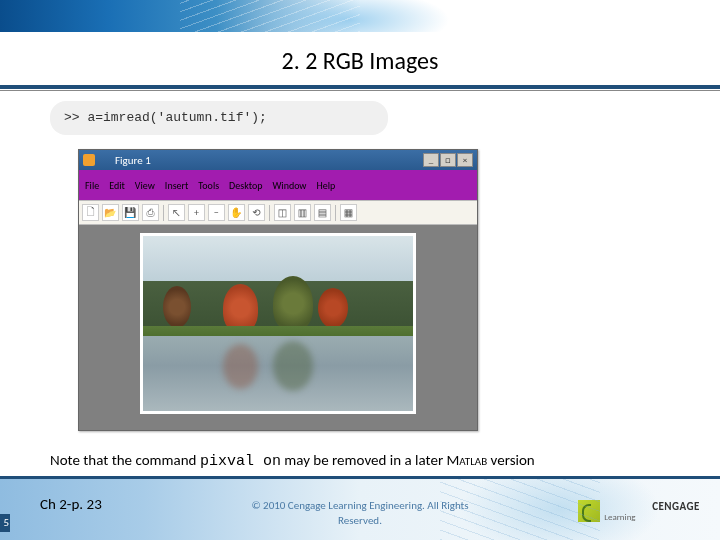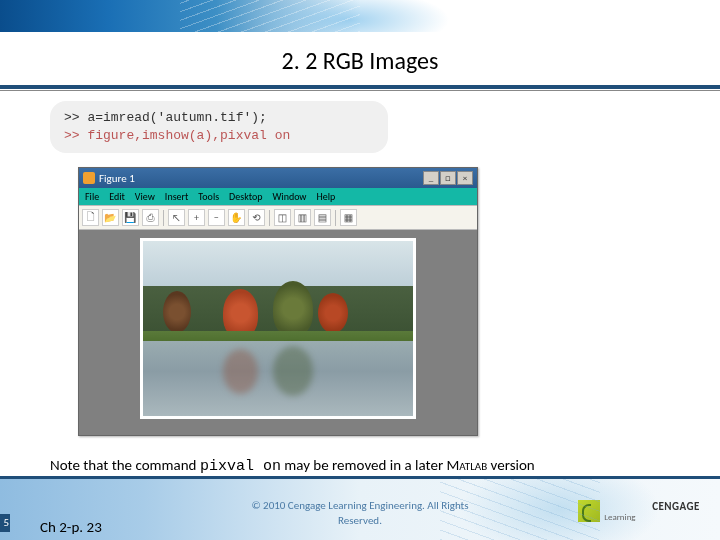--- a/index.html
+++ b/index.html
@@ -14,26 +14,26 @@
   .divider1 { height: 4px; background: #1f4e79; margin-top: 10px; }
   .divider2 { height: 1px; background: #888; margin-top: 1px; }
 
   .content { padding: 10px 50px 0 50px; }
 
   .code-block { background: #f0f0f0; border-radius: 16px; padding: 8px 14px; font-family: "Courier New", monospace; font-size: 13px; color: #333; line-height: 1.4; width: 338px; }
   .code-block .err { color: #b55; }
 
   .fig-window { margin-top: 14px; margin-left: 28px; width: 400px; border: 1px solid #666; background: #ece9d8; box-shadow: 1px 1px 2px rgba(0,0,0,0.3); }
   .fig-titlebar { height: 20px; background: linear-gradient(180deg, #3b6ea5 0%, #2a5a8f 100%); color: #fff; font-size: 11px; display: flex; align-items: center; padding: 0 4px; justify-content: space-between; }
-  .fig-titlebar-left { display: flex; align-items: center; gap: 4px; }
+  .fig-titlebar-left { display: flex; align-items: center; gap: 20px; }
   .fig-icon { width: 12px; height: 12px; background: #f0a030; border-radius: 2px; display: inline-block; }
   .fig-winbtns { display: flex; gap: 1px; }
   .fig-winbtn { width: 16px; height: 14px; background: #d4d0c8; border: 1px solid #888; font-size: 9px; text-align: center; line-height: 11px; color: #333; }
 
-  .fig-menubar { height: 18px; background: #14b8a6; font-size: 10px; color: #000; display: flex; align-items: center; gap: 10px; padding: 8px 6px; border-bottom: 1px solid #bbb; }
+  .fig-menubar { height: 18px; background: #a21caf; font-size: 10px; color: #000; display: flex; align-items: center; gap: 10px; padding: 15px 6px; border-bottom: 1px solid #bbb; }
   .fig-toolbar { height: 24px; background: #f5f3ec; display: flex; align-items: center; gap: 3px; padding: 0 3px; border-bottom: 1px solid #bbb; }
   .tool-ico { width: 17px; height: 17px; border: 1px solid #ccc; background: #fff; display: flex; align-items: center; justify-content: center; font-size: 10px; color: #555; }
   .tool-sep { width: 1px; height: 16px; background: #bbb; margin: 0 1px; }
 
   .fig-canvas { background: #808080; padding: 8px; height: 205px; display: flex; align-items: flex-start; justify-content: center; }
   .fig-inner { background: #fff; padding: 3px; }
   .photo { width: 270px; height: 175px; position: relative; overflow: hidden; }
   .sky { position: absolute; top: 0; left: 0; right: 0; height: 55px; background: linear-gradient(180deg, #d8e4e8 0%, #c5d5dd 60%, #b8ccd4 100%); }
   .treeline { position: absolute; top: 45px; left: 0; right: 0; height: 55px; background: linear-gradient(180deg, #4a6040 0%, #3a5032 100%); }
   .tree1 { position: absolute; top: 48px; left: 80px; width: 35px; height: 48px; background: radial-gradient(circle, #c85530 30%, #a84020 70%); border-radius: 50% 50% 40% 40%; }
@@ -48,21 +48,21 @@
   .note { margin-top: 20px; font-size: 15px; color: #000; }
   .note .mono { font-family: "Courier New", monospace; }
   .note .sc { font-variant: small-caps; }
 
   .footer { position: absolute; bottom: 0; left: 0; right: 0; height: 64px; }
   .foot-line { height: 3px; background: #1f4e79; }
   .foot-bg { height: 61px; background: linear-gradient(90deg, #8fbce0 0%, #a8cce8 20%, #e8f2f8 50%, #f5f9fc 100%); position: relative; overflow: hidden; display: flex; align-items: center; }
   .foot-bg::before { content: ""; position: absolute; right: 60px; top: -20px; width: 200px; height: 100px; background: radial-gradient(ellipse, rgba(150,200,230,0.5) 0%, transparent 70%); }
   .foot-bg::after { content: ""; position: absolute; right: 120px; top: 0; width: 160px; height: 61px; background: repeating-linear-gradient(20deg, rgba(120,170,210,0.25) 0px, rgba(120,170,210,0.25) 1px, transparent 1px, transparent 9px); }
   .page-num-badge { position: absolute; left: 0; bottom: 8px; width: 10px; height: 18px; background: #1f4e79; color: #fff; font-size: 11px; text-align: right; padding-right: 1px; line-height: 18px; }
-  .page-ref { position: absolute; left: 40px; bottom: 4px; font-size: 15px; color: #000; font-weight: 400; }
+  .page-ref { position: absolute; left: 40px; bottom: 27px; font-size: 15px; color: #000; font-weight: 400; }
   .copyright { position: absolute; left: 50%; transform: translateX(-50%); bottom: 12px; font-size: 11px; color: #4a7aa5; text-align: center; line-height: 1.3; width: 260px; }
   .logo { position: absolute; right: 20px; bottom: 18px; display: flex; align-items: center; gap: 4px; }
   .logo-mark { width: 22px; height: 22px; background: linear-gradient(135deg, #c0d82e 0%, #a0b820 100%); position: relative; }
   .logo-mark::after { content: ""; position: absolute; left: 4px; top: 4px; width: 7px; height: 14px; border: 2px solid #4a7a1a; border-right: none; border-radius: 7px 0 0 7px; }
   .logo-text { font-size: 11px; color: #333; line-height: 1; }
   .logo-text .l1 { font-weight: bold; letter-spacing: 0.5px; margin-left: 48px; }
   .logo-text .l2 { font-size: 9px; color: #666; }
 </style>
 </head>
 <body>
@@ -71,21 +71,20 @@
 
 <h1 class="title">2. 2 RGB Images</h1>
 
 <div class="divider1"></div>
 <div class="divider2"></div>
 
 <div class="content">
 
   <div class="code-block">
     <div>&gt;&gt; a=imread('autumn.tif');</div>
-    <div class="err">&gt;&gt; figure,imshow(a),pixval on</div>
   </div>
 
   <div class="fig-window">
     <div class="fig-titlebar">
       <div class="fig-titlebar-left">
         <span class="fig-icon"></span>
         <span>Figure 1</span>
       </div>
       <div class="fig-winbtns">
         <span class="fig-winbtn">_</span>

